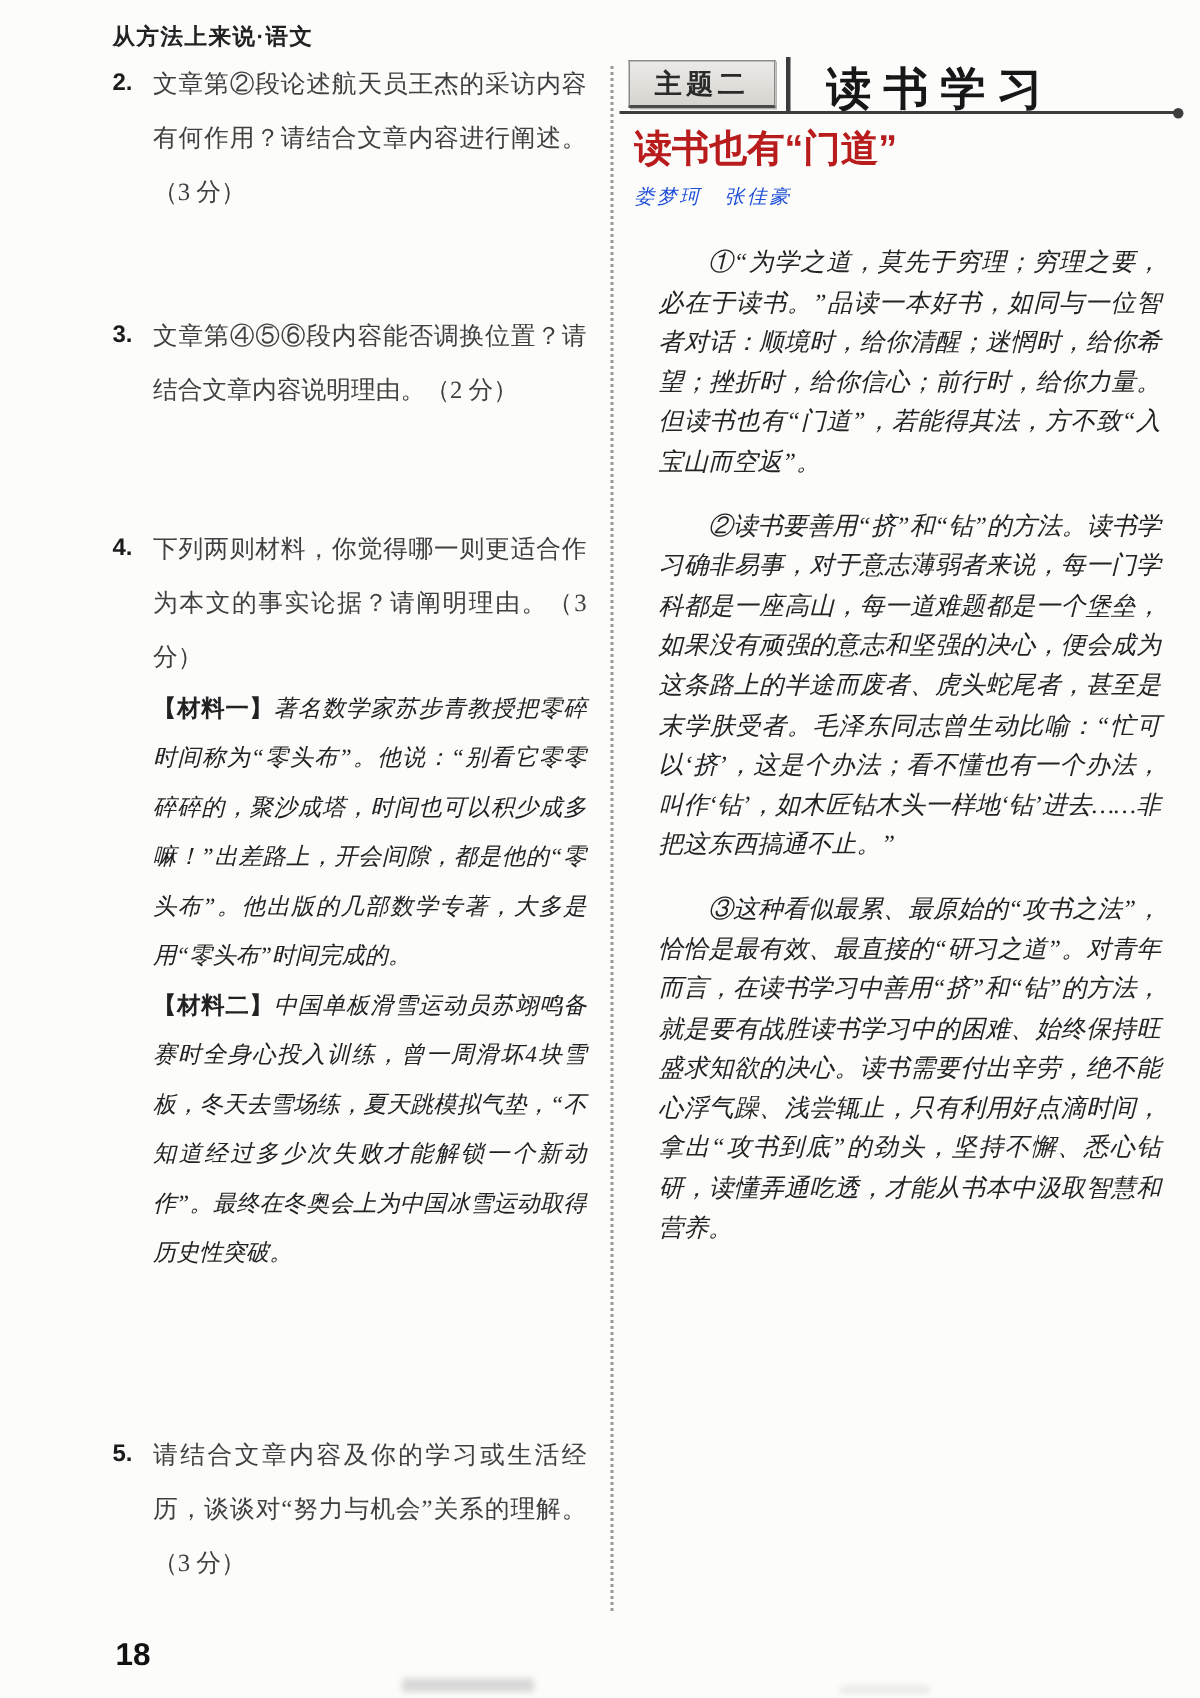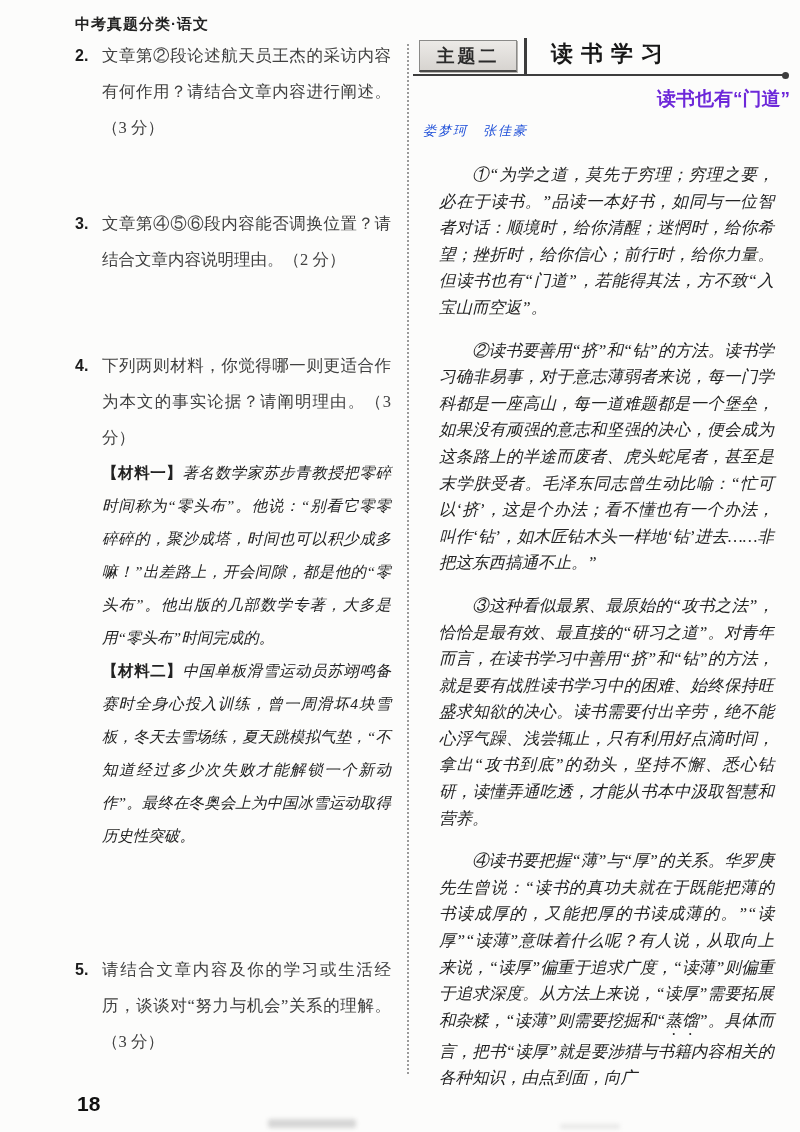--- a/index.html
+++ b/index.html
@@ -54,35 +54,35 @@
     border:1px solid #8a8a88; border-bottom:2px solid #4a4a48;
     box-shadow:1px 1px 0 #b7b4b0;
     display:flex; align-items:center; justify-content:center;
     font-family:"Liberation Sans", sans-serif;
     font-weight:bold; font-size:18px; letter-spacing:3px; color:#2a2a2a;
   }
   .theme-vline { position:absolute; left:101px; top:-2px; width:2.5px; height:36px; background:#3c3c3c; }
   .theme-title {
     position:absolute; left:128px; top:-1px;
     font-family:"Liberation Sans", sans-serif;
-    font-weight:bold; font-size:22px; letter-spacing:8px; color:#171717;
+    font-weight:bold; font-size:30px; letter-spacing:8px; color:#171717;
   }
   .theme-line { position:absolute; left:-10px; right:6px; bottom:6px; height:2px; background:#3d3d3d; }
   .theme-line::after {
     content:""; position:absolute; right:-5px; top:-2.5px;
     width:7px; height:7px; border-radius:50%; background:#3d3d3d;
   }
   .section-intro {
     font-family:"Liberation Sans", sans-serif;
     font-weight:bold; font-size:16.5px; line-height:30px; color:#151515;
     margin-top:2px;
   }
   .article-title {
-    text-align:right; font-family:"Liberation Sans", sans-serif;
-    font-weight:bold; font-size:19px; line-height:34px; color:#6d28d9;
+    text-align:left; font-family:"Liberation Sans", sans-serif;
+    font-weight:bold; font-size:25px; line-height:34px; color:#b91c1c;
   }
   .article-authors {
     text-align:left; font-size:13px; line-height:30px;
     font-style:italic; letter-spacing:2px; color:#1d4ed8;
   }
   .article p {
     margin:16px; font-size:16.5px; line-height:26.6px;
     text-align:justify; text-indent:2em; font-style:italic; color:#232323;
   }
   .emph {
@@ -95,21 +95,21 @@
     background:#aaa; opacity:.45; filter:blur(2px); border-radius:2px;
   }
   .smudge2 {
     position:absolute; left:560px; top:1124px; width:60px; height:5px;
     background:#c4c4c4; opacity:.35; filter:blur(2px); border-radius:2px;
   }
 </style>
 </head>
 <body>
 
-<div class="book-header">中考真题分类·语文</div>
+<div class="book-header">从方法上来说·语文</div>
 
 <div class="col-divider"></div>
 
 <div class="col-left">
 
   <div class="question q2">
     <span class="q-num">2.</span>
     <span class="q-text">文章第②段论述航天员王杰的采访内容有何作用？请结合文章内容进行阐述。（3 分）</span>
   </div>
 
@@ -144,20 +144,19 @@
     <div class="theme-line"></div>
   </div>
 
 
   <div class="article">
     <div class="article-title">读书也有“门道”</div>
     <div class="article-authors">娄梦珂　张佳豪</div>
     <p>①“为学之道，莫先于穷理；穷理之要，必在于读书。”品读一本好书，如同与一位智者对话：顺境时，给你清醒；迷惘时，给你希望；挫折时，给你信心；前行时，给你力量。但读书也有“门道”，若能得其法，方不致“入宝山而空返”。</p>
     <p>②读书要善用“挤”和“钻”的方法。读书学习确非易事，对于意志薄弱者来说，每一门学科都是一座高山，每一道难题都是一个堡垒，如果没有顽强的意志和坚强的决心，便会成为这条路上的半途而废者、虎头蛇尾者，甚至是末学肤受者。毛泽东同志曾生动比喻：“忙可以‘挤’，这是个办法；看不懂也有一个办法，叫作‘钻’，如木匠钻木头一样地‘钻’进去……非把这东西搞通不止。”</p>
     <p>③这种看似最累、最原始的“攻书之法”，恰恰是最有效、最直接的“研习之道”。对青年而言，在读书学习中善用“挤”和“钻”的方法，就是要有战胜读书学习中的困难、始终保持旺盛求知欲的决心。读书需要付出辛劳，绝不能心浮气躁、浅尝辄止，只有利用好点滴时间，拿出“攻书到底”的劲头，坚持不懈、悉心钻研，读懂弄通吃透，才能从书本中汲取智慧和营养。</p>
-    <p><span>④读书要把握“薄”与“厚”的关系。华罗庚先生曾说：“读书的真功夫就在于既能把薄的书读成厚的，又能把厚的书读成薄的。”“读厚”“读薄”意味着什么呢？有人说，从取向上来说，“读厚”偏重于追求广度，“读薄”则偏重于追求深度。从方法上来说，“读厚”需要拓展和杂糅，“读薄”则需要挖掘和“</span><span class="emph">蒸馏</span><span>”。具体而言，把书“读厚”就是要涉猎与书籍内容相关的各种知识，由点到面，向广</span></p>
   </div>
 
 </div>
 
 <div class="page-number">18</div>
 <div class="smudge"></div>
 <div class="smudge2"></div>
 
 </body></html>

